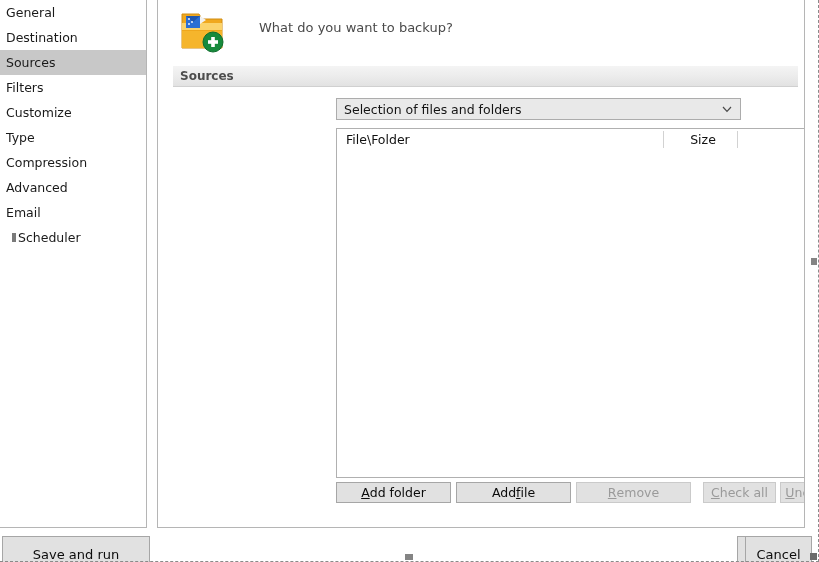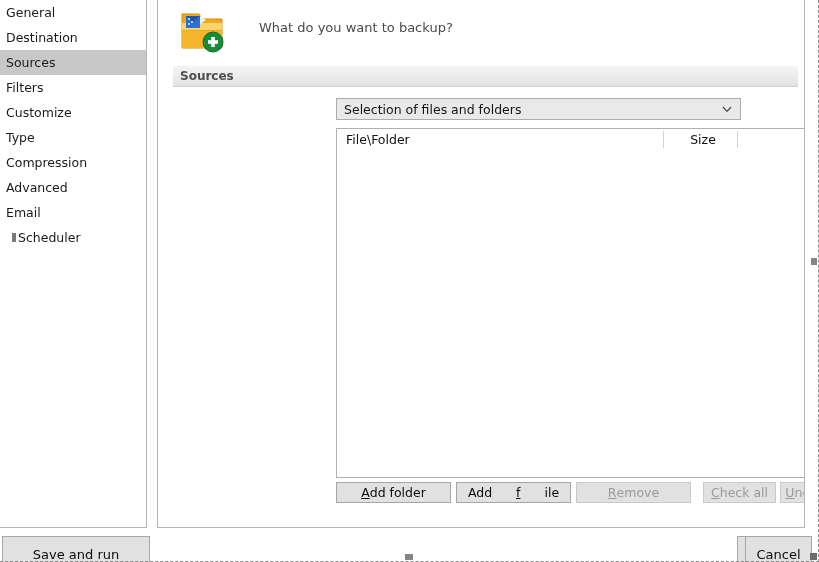--- a/index.html
+++ b/index.html
@@ -361,21 +361,21 @@
     </div>
 
     <div id="table-body"></div>
   </div>
 
   <div class="action-btn" style="left:178px; width:115px;">
     <span class="mn">A</span>
       <span>dd folder</span>
   </div>
 
-  <div class="action-btn" style="left:298px; width:115px;gap:24px;">
+  <div class="action-btn" style="left:298px; width:115px;">
     <span>Add </span>
       <span class="mn">f</span>
       <span>ile</span>
   </div>
 
   <div class="action-btn disabled" style="left:418px; width:115px;">
     <span class="mn">R</span>
       <span>emove</span>
   </div>
 

